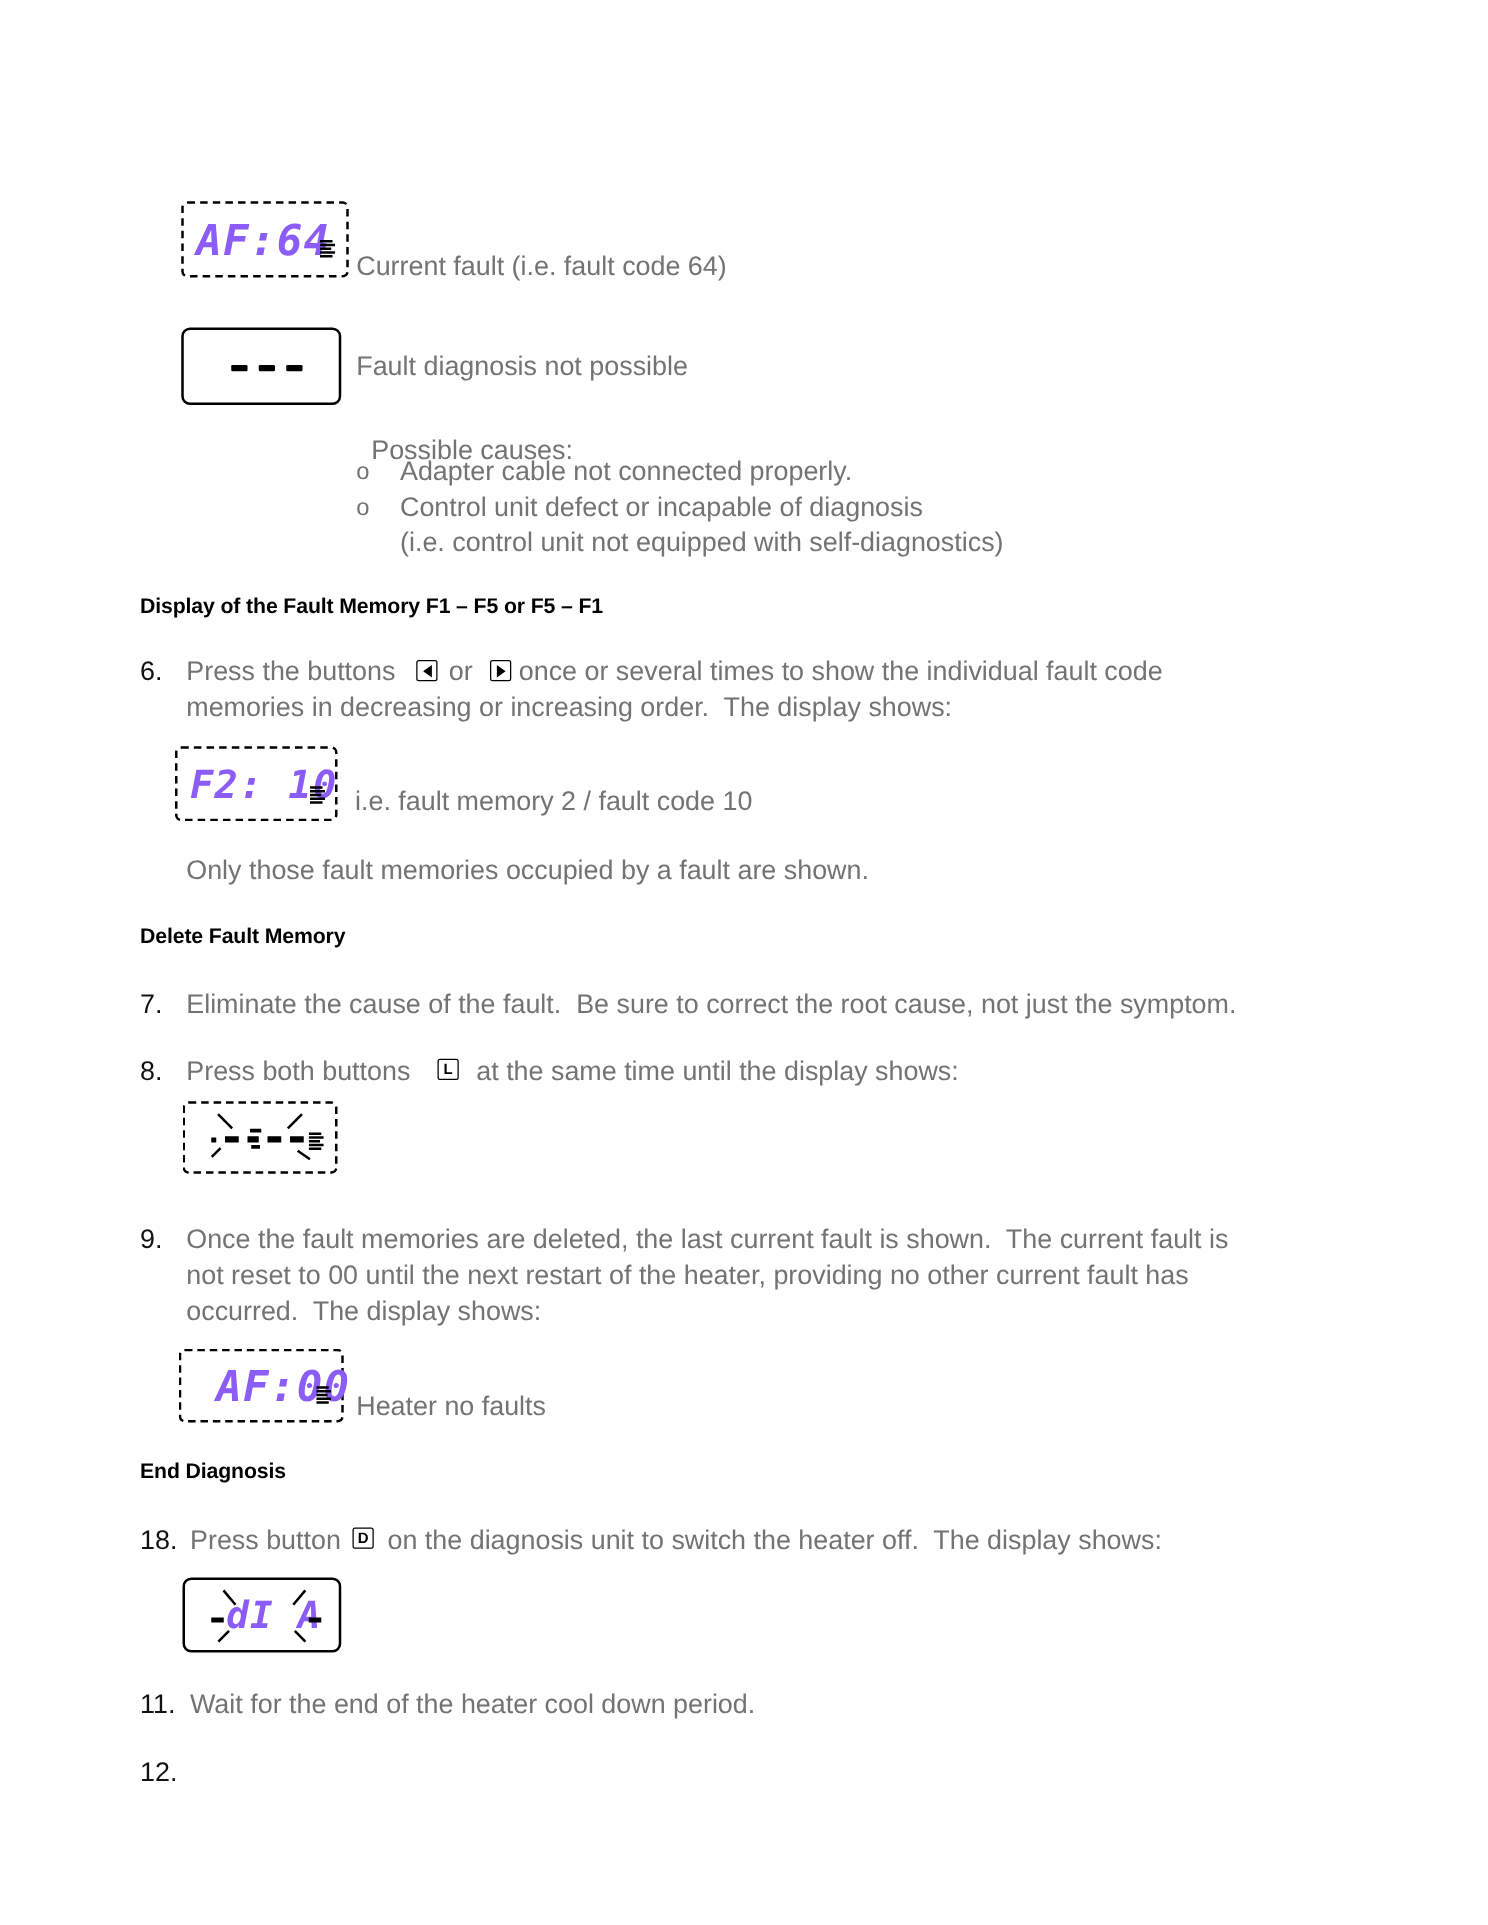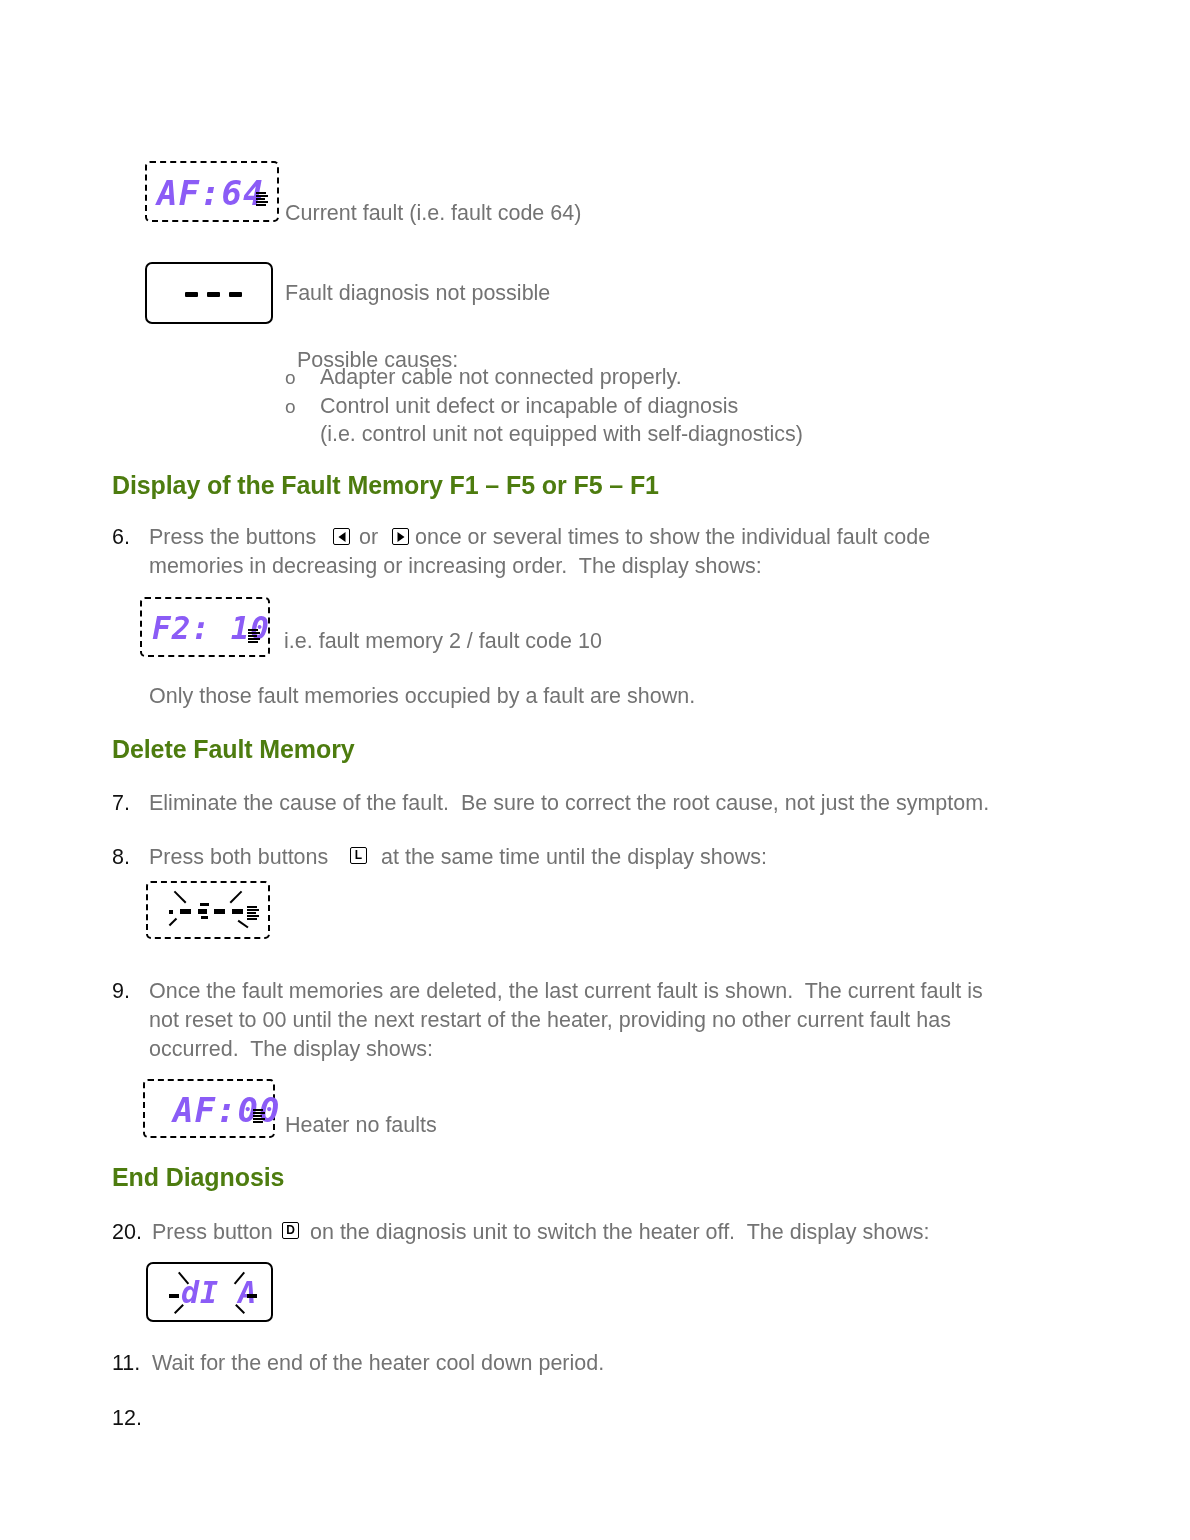--- a/index.html
+++ b/index.html
@@ -27,24 +27,24 @@
   
   .txt {
     position: absolute;
     font-size: 21.5px;
     line-height: 29px;
     color: #737373;
     white-space: pre;
   }
   .heading {
     position: absolute;
-    font-size: 25px;
+    font-size: 17px;
     font-weight: bold;
     line-height: 28px;
-    color: #4d7c0f;
+    color: #000000;
     white-space: pre;
     letter-spacing: -0.1px;
   }
   .num {
     position: absolute;
     font-size: 21.5px;
     line-height: 29px;
     color: #111;
     white-space: pre;
   }
@@ -299,21 +299,21 @@
           <i></i>
           <i></i>
           <i></i>
       </div>
     </div>
   </div>
   <div class="txt" style="left:285px; top:1111px;">Heater no faults</div>
 
   <div class="heading" style="left:112px; top:1163px;">End Diagnosis</div>
 
-  <div class="num" style="left:112px; top:1218px;">20.</div>
+  <div class="num" style="left:112px; top:1218px;">18.</div>
   <div class="txt" style="left:152px; top:1218px;">Press button</div>
   <span class="btn-glyph letter" style="position:absolute; left:281px; top:1222px;">
     <span style="display:block;">D</span>
   </span>
   <div class="txt" style="left:310px; top:1218px;">on the diagnosis unit to switch the heater off.  The display shows:</div>
 
   <div class="lcd" style="left:146px; top:1262px; width:127px; height:60px;">
     <div class="lcd-inner">
       <div class="ray" style="left:28px; top:13px; width:15px; transform:rotate(50deg);"></div>
       <div class="ray" style="left:84px; top:13px; width:15px; transform:rotate(-50deg);"></div>

